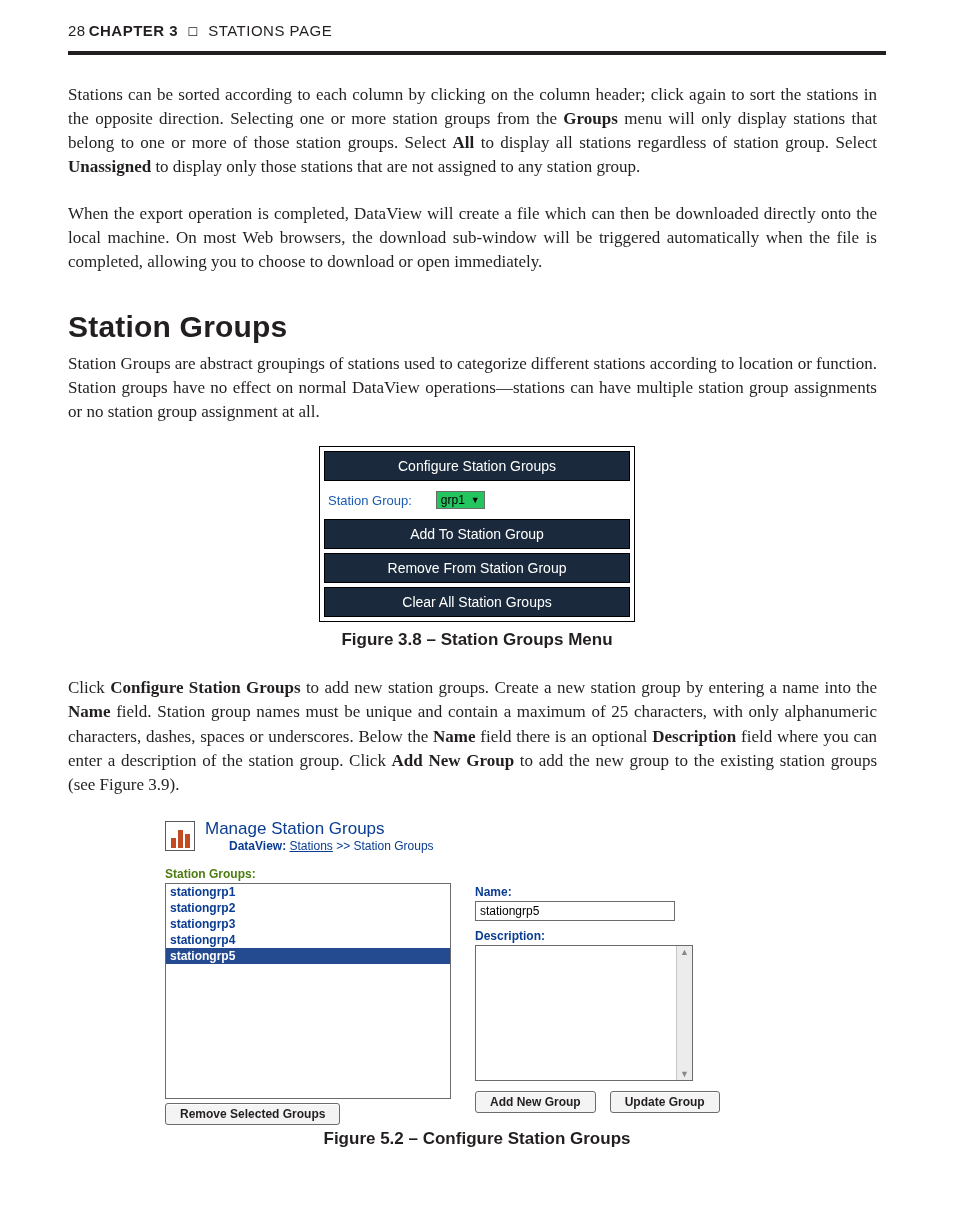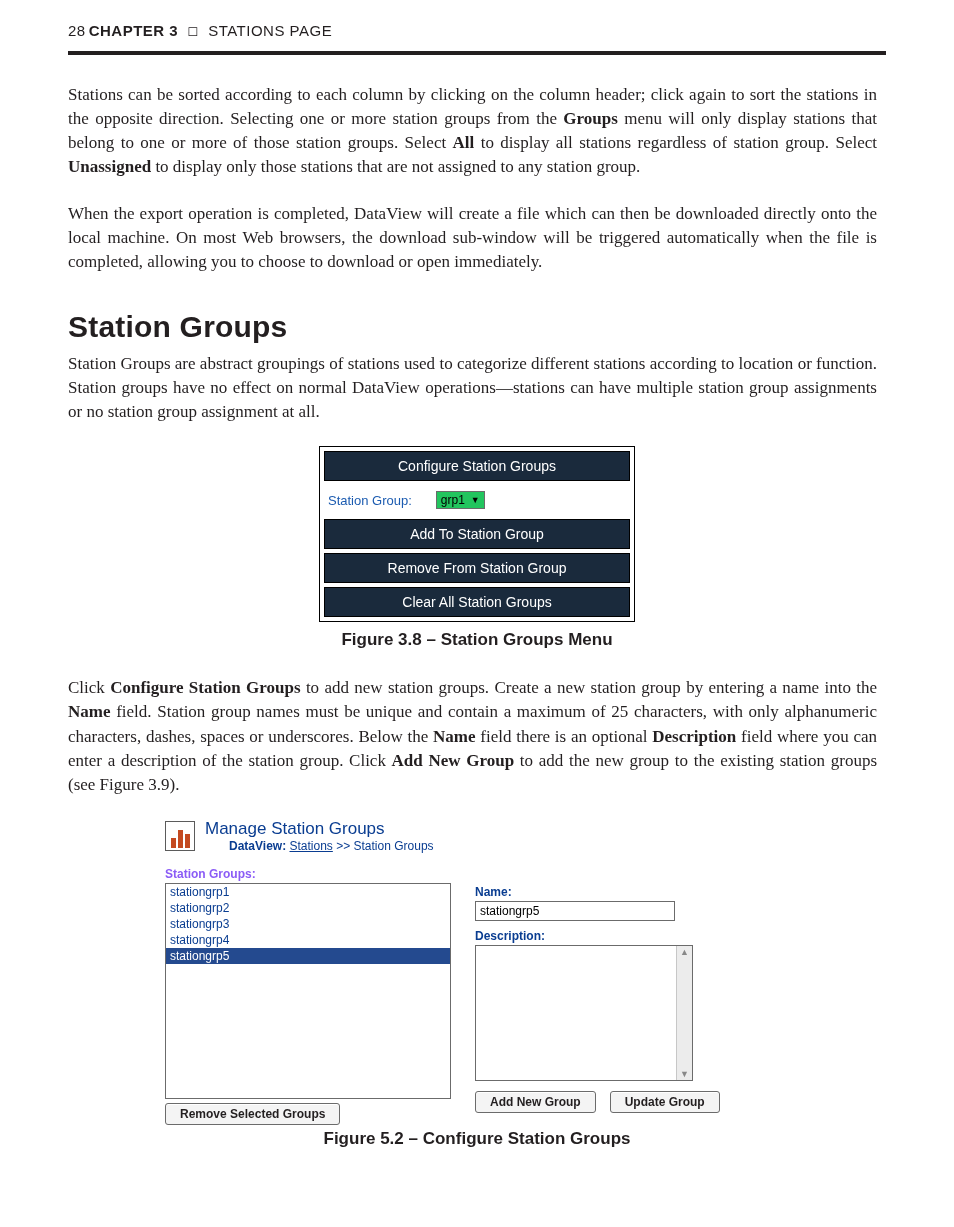--- a/index.html
+++ b/index.html
@@ -142,30 +142,31 @@
   }
   .fig39-titleblock .t2 .bold { font-weight: 700; margin-left: 24px; }
   .fig39-titleblock .t2 .link { text-decoration: underline; }
   .fig39-body {
     display: flex;
     gap: 24px;
   }
   .fig39-left { width: 286px; }
   .fig39-right { flex: 1; padding-top: 18px; }
   .fig39-sg-label {
-    color: #8b5cf6;
+    color: #4d7c0f;
     font-weight: 700;
     font-size: 12px;
     margin-bottom: 2px;
   }
   .fig39-listbox {
     border: 1px solid #6b6b6b;
     height: 216px;
     overflow: hidden;
     background: #fff;
+    font-weight: bold;
   }
   .fig39-listbox .item {
     padding: 1px 4px;
     color: #0a3d91;
     font-size: 12px;
   }
   .fig39-listbox .item.selected {
     background: #244a8f;
     color: #fff;
   }

